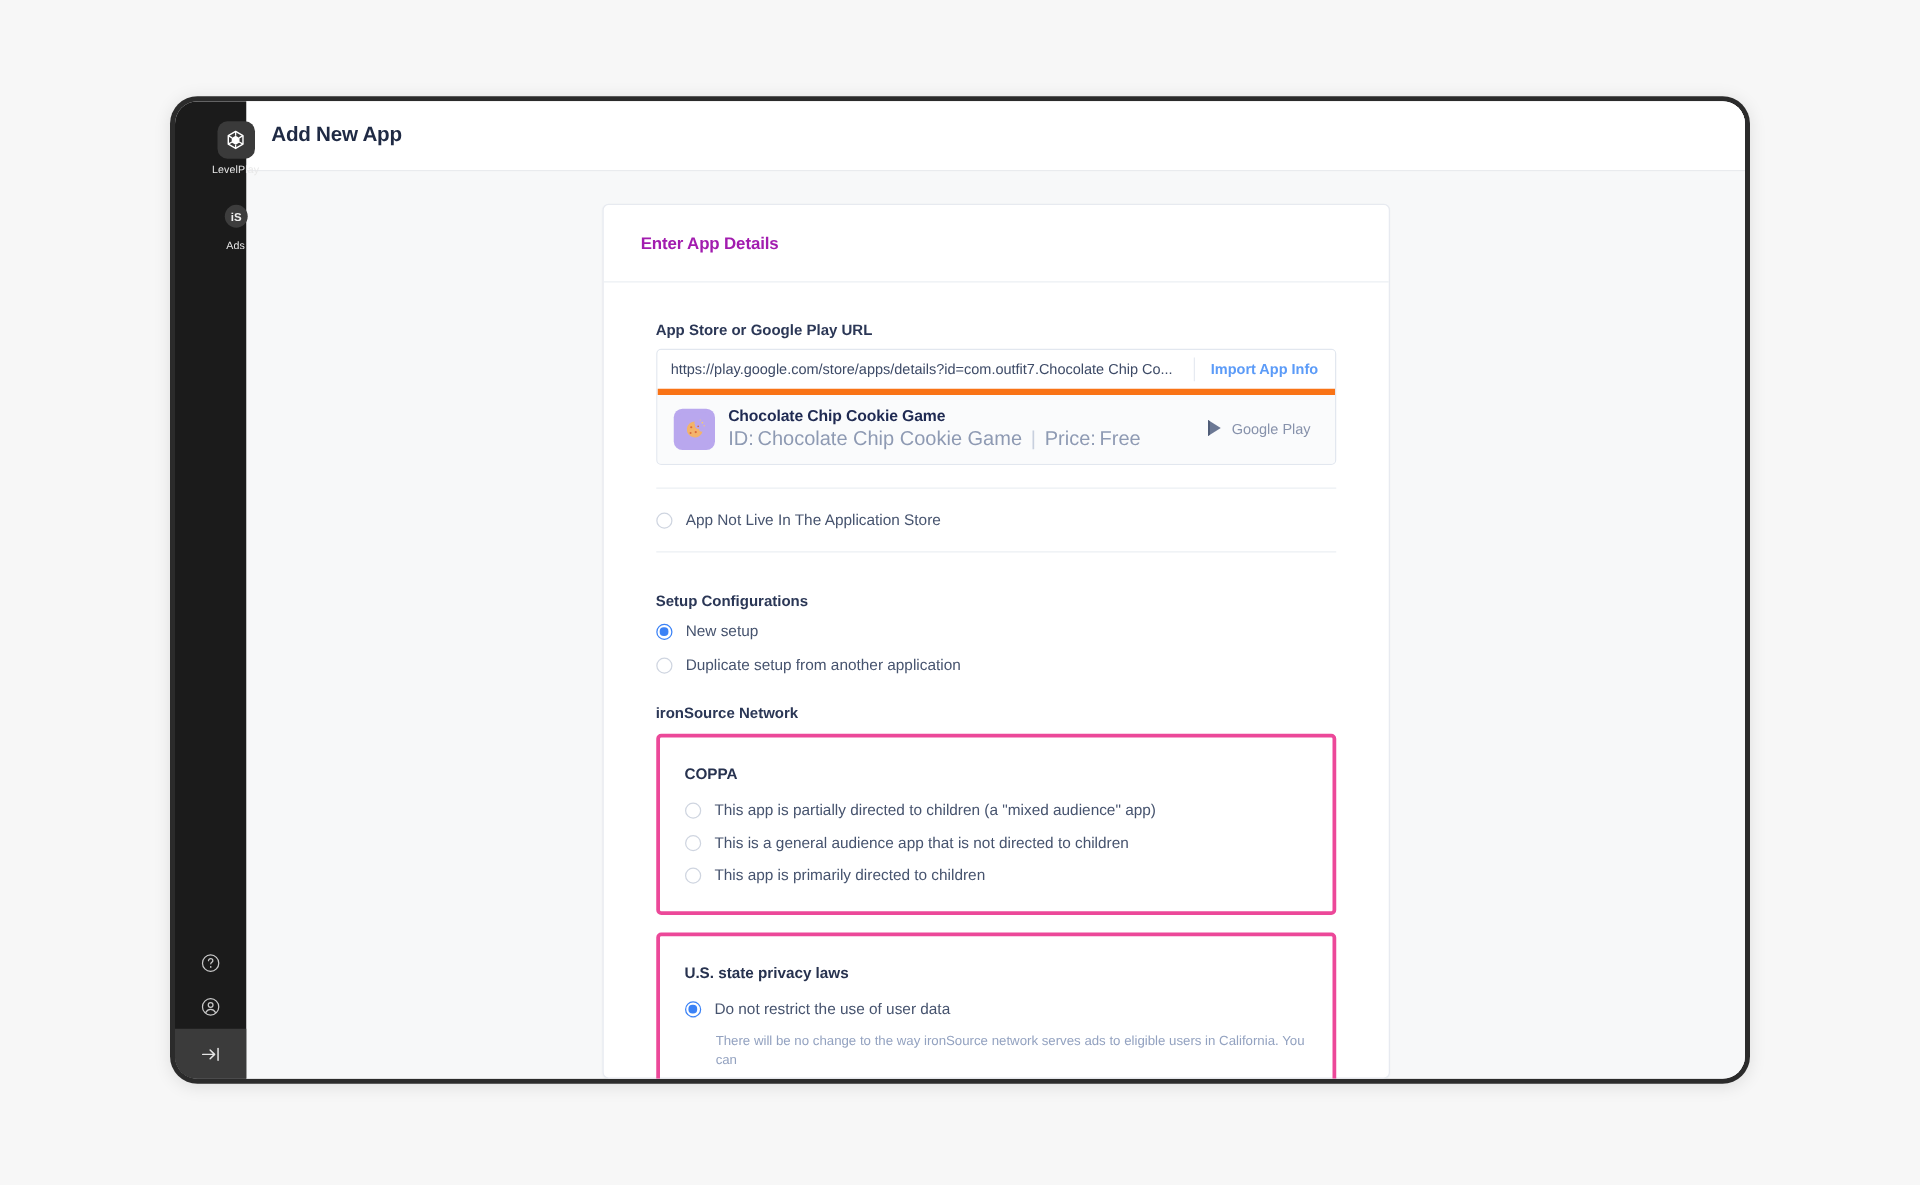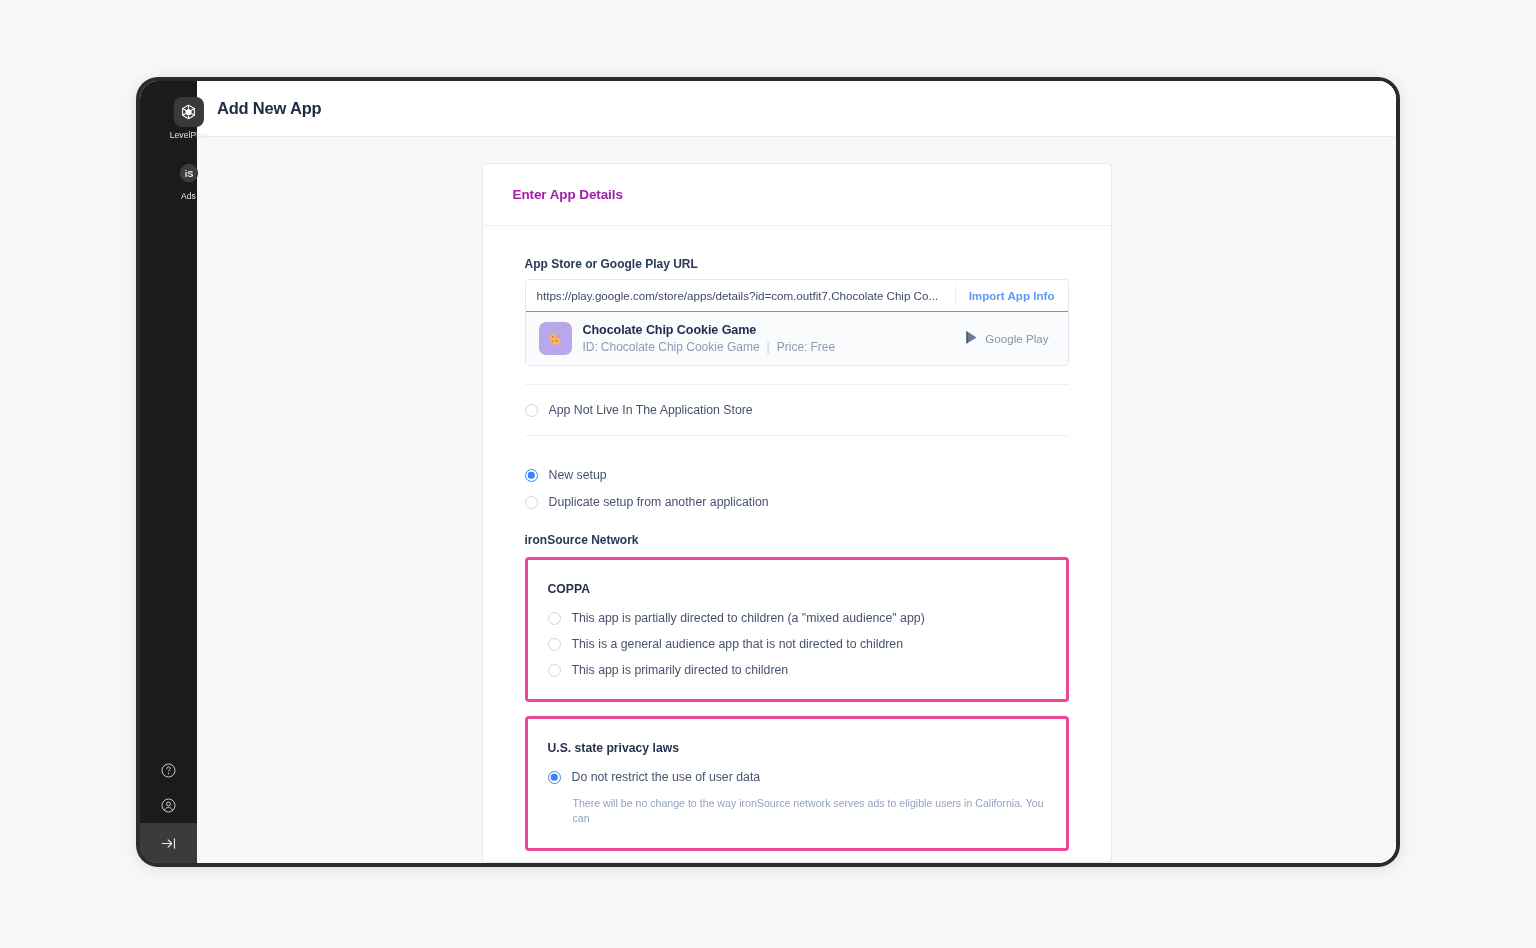--- a/index.html
+++ b/index.html
@@ -212,41 +212,41 @@
     font-weight: bold;
     cursor: pointer;
     white-space: nowrap;
   }
 
   .app-result {
     display: flex;
     align-items: center;
     padding: 10px 13px;
     background: #fafbfc;
-    border-top: 1px solid #f97316;
+    border-top: 5px solid #f97316;
     gap: 11px;
   }
   .app-icon {
     width: 33px; height: 33px;
     border-radius: 7px;
     background: #b9a7ee;
     flex: 0 0 33px;
     display: flex; align-items: center; justify-content: center;
     overflow: hidden;
   }
   .app-meta { flex: 1; min-width: 0; }
   .app-name {
     font-size: 12.6px;
     font-weight: bold;
     color: #1f2a52;
     letter-spacing: -0.1px;
   }
   .app-sub {
     margin-top: 3px;
-    font-size: 12px;
+    font-size: 16px;
     color: #8e9ab3;
     display: flex;
     align-items: center;
     gap: 7px;
   }
   .app-sub .divider-pipe { color: #c8d0de; }
   .store-tag {
     display: flex; align-items: center; gap: 6px;
     font-size: 11.6px;
     color: #8792ab;
@@ -415,20 +415,21 @@
             <div class="hr"></div>
 
             <div class="radio-row">
               <span class="radio"></span>
               <span class="radio-label">App Not Live In The Application Store</span>
             </div>
 
             <div class="hr"></div>
             <div class="spacer-14"></div>
 
+            <div class="section-label">Setup Configurations</div>
             <div class="stack-rows">
               <div class="radio-row">
                 <span class="radio on"></span>
                 <span class="radio-label">New setup</span>
               </div>
               <div class="radio-row">
                 <span class="radio"></span>
                 <span class="radio-label">Duplicate setup from another application</span>
               </div>
             </div>

